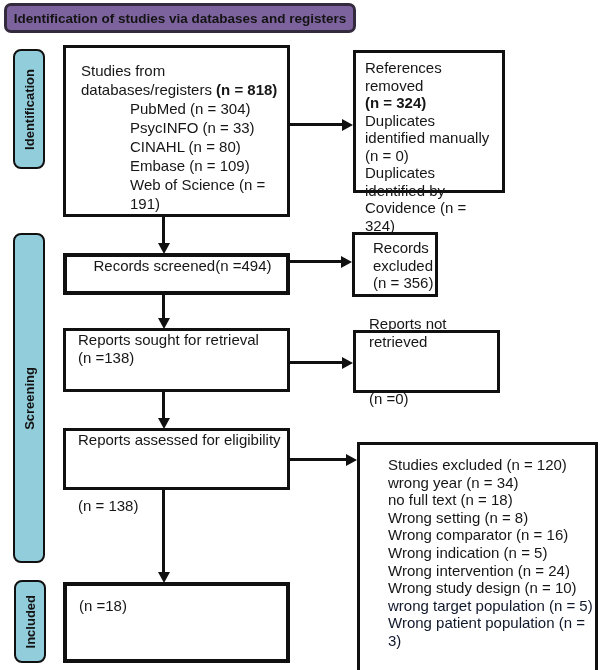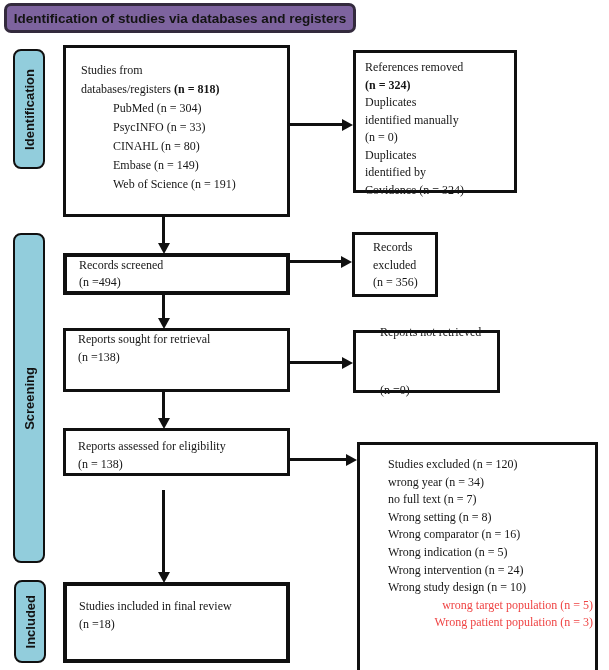--- a/index.html
+++ b/index.html
@@ -28,40 +28,40 @@
     writing-mode:vertical-rl; transform:rotate(180deg);
     font-size:13px; font-weight:bold; color:#121212; white-space:nowrap;
   }
   .side.identification { left:13px; top:49px;  width:32px; height:120px; }
   .side.screening      { left:13px; top:233px; width:32px; height:330px; }
   .side.included       { left:14px; top:580px; width:32px; height:83px; }
 
   
   .box {
     position:absolute; background:#ffffff; border:3px solid #101010;
-    box-sizing:border-box; font-size:12px; line-height:17.5px; color:#161616;font-family:Liberation Serif, serif;
+    box-sizing:border-box; font-size:15px; line-height:17.5px; color:#161616;
   }
   .b-studies-from { left:63px; top:45px; width:227px; height:172px; padding:13px 4px 0 15px; line-height:19px; }
-  .b-studies-from .indent { margin-left:32px; }
-  .b-references  { left:353px; top:50px; width:164px; height:143px; padding:6px 2px 0 9px; }
+  .b-studies-from .indent { margin-left:49px; }
+  .b-references  { left:353px; top:50px; width:152px; height:143px; padding:6px 2px 0 9px; }
   .b-references .indent { }
   .b-screened    { left:63px; top:253px; width:227px; height:42px; border-width:4px;
-                   display:flex; flex-direction:column; justify-content:center; padding-left:12px; line-height:17px; }
+                   display:flex; justify-content:center; padding-left:12px; line-height:17px; }
   .b-rec-excl    { left:352px; top:232px; width:86px; height:65px; padding:4px 0 0 18px; }
   .b-sought      { left:63px; top:328px; width:227px; height:64px;
                    display:flex; flex-direction:column; padding-left:12px; }
   .b-not-retr    { left:353px; top:330px; width:147px; height:63px;
-                   display:flex; flex-direction:column; justify-content:center; padding-left:24px;gap:40px; }
-  .b-assessed    { left:63px; top:428px; width:227px; height:48px;
-                   display:flex; flex-direction:column; justify-content:flex-end; padding-left:12px; }
+                   display:flex; flex-direction:column; justify-content:center; padding-left:13px;gap:40px; }
+  .b-assessed    { left:63px; top:428px; width:227px; height:62px;
+                   display:flex; flex-direction:column; justify-content:flex-start; padding-left:12px;gap:48px; }
   .b-stud-excl   { left:357px; top:442px; width:241px; height:261px; padding:11px 2px 0 28px; line-height:17.6px; }
   .b-included    { left:63px; top:582px; width:227px; height:81px; border-width:4px; padding:11px 4px 0 12px; line-height:18px; }
 
   .bold { font-weight:bold; }
-  .navy { color:#ef4444;text-align:right; }
+  .navy { color:#0f172a; }
 
   
   .arrow-h { position:absolute; height:3px; background:#101010; }
   .arrow-h::after {
     content:""; position:absolute; right:-10px; top:50%; transform:translateY(-50%);
     border-top:6px solid transparent; border-bottom:6px solid transparent;
     border-left:11px solid #101010;
   }
   .ah1 { left:290px; top:123px; width:53px; }
   .ah2 { left:290px; top:260px; width:52px; }
@@ -97,21 +97,21 @@
   <div class="side included">
     <span>Included</span>
   </div>
 
   <div class="box b-studies-from">
     <div>Studies from</div>
     <div><span>databases/registers </span><span class="bold">(n = 818)</span></div>
     <div class="indent">PubMed (n = 304)</div>
     <div class="indent">PsycINFO (n = 33)</div>
     <div class="indent">CINAHL (n = 80)</div>
-    <div class="indent">Embase (n = 149)</div>
+    <div class="indent">Embase (n = 109)</div>
     <div class="indent">Web of Science (n = 191)</div>
   </div>
 
   <div class="box b-references">
     <div>References removed</div>
     <div class="bold">(n = 324)</div>
     <div class="indent">Duplicates</div>
     <div class="indent">identified manually</div>
     <div class="indent">(n = 0)</div>
     <div class="indent">Duplicates</div>
@@ -141,32 +141,31 @@
   </div>
 
   <div class="box b-assessed">
     <div>Reports assessed for eligibility</div>
     <div>(n = 138)</div>
   </div>
 
   <div class="box b-stud-excl">
     <div>Studies excluded (n = 120)</div>
     <div>wrong year (n = 34)</div>
-    <div>no full text (n = 7)</div>
+    <div>no full text (n = 18)</div>
     <div>Wrong setting (n = 8)</div>
     <div>Wrong comparator (n = 16)</div>
     <div>Wrong indication (n = 5)</div>
     <div>Wrong intervention (n = 24)</div>
     <div>Wrong study design (n = 10)</div>
     <div class="navy">wrong target population (n = 5)</div>
     <div class="navy">Wrong patient population (n = 3)</div>
   </div>
 
   <div class="box b-included">
-    <div>Studies included in final review</div>
     <div>(n =18)</div>
   </div>
 
   <div class="arrow-h ah1"></div>
   <div class="arrow-v av1"></div>
   <div class="arrow-h ah2"></div>
   <div class="arrow-v av2"></div>
   <div class="arrow-h ah3"></div>
   <div class="arrow-v av3"></div>
   <div class="arrow-h ah4"></div>

